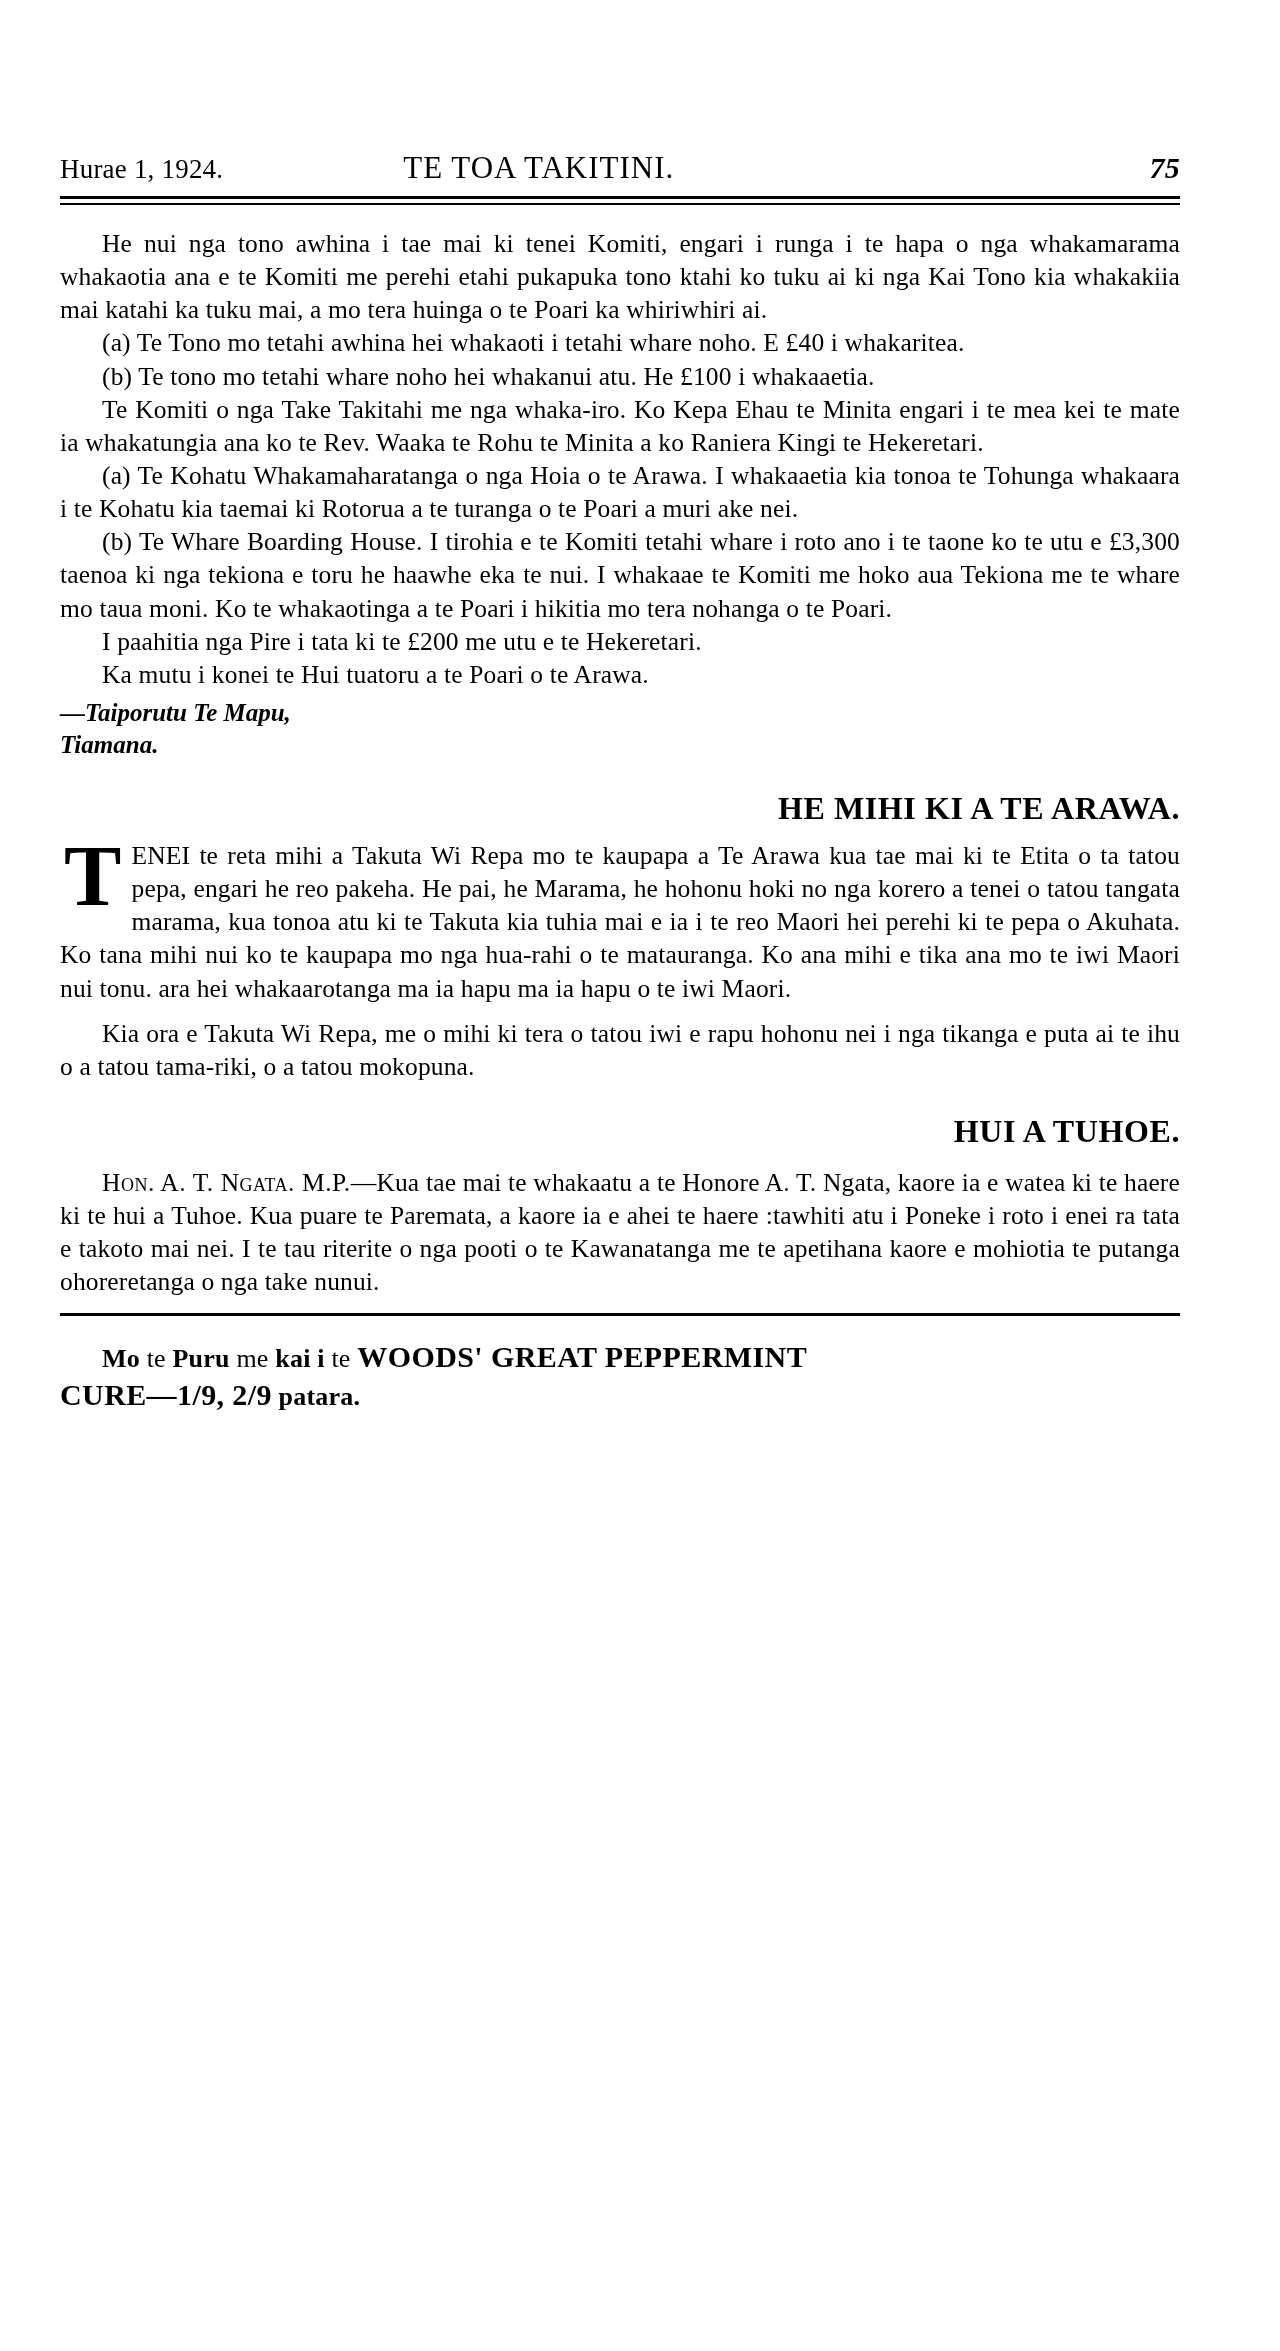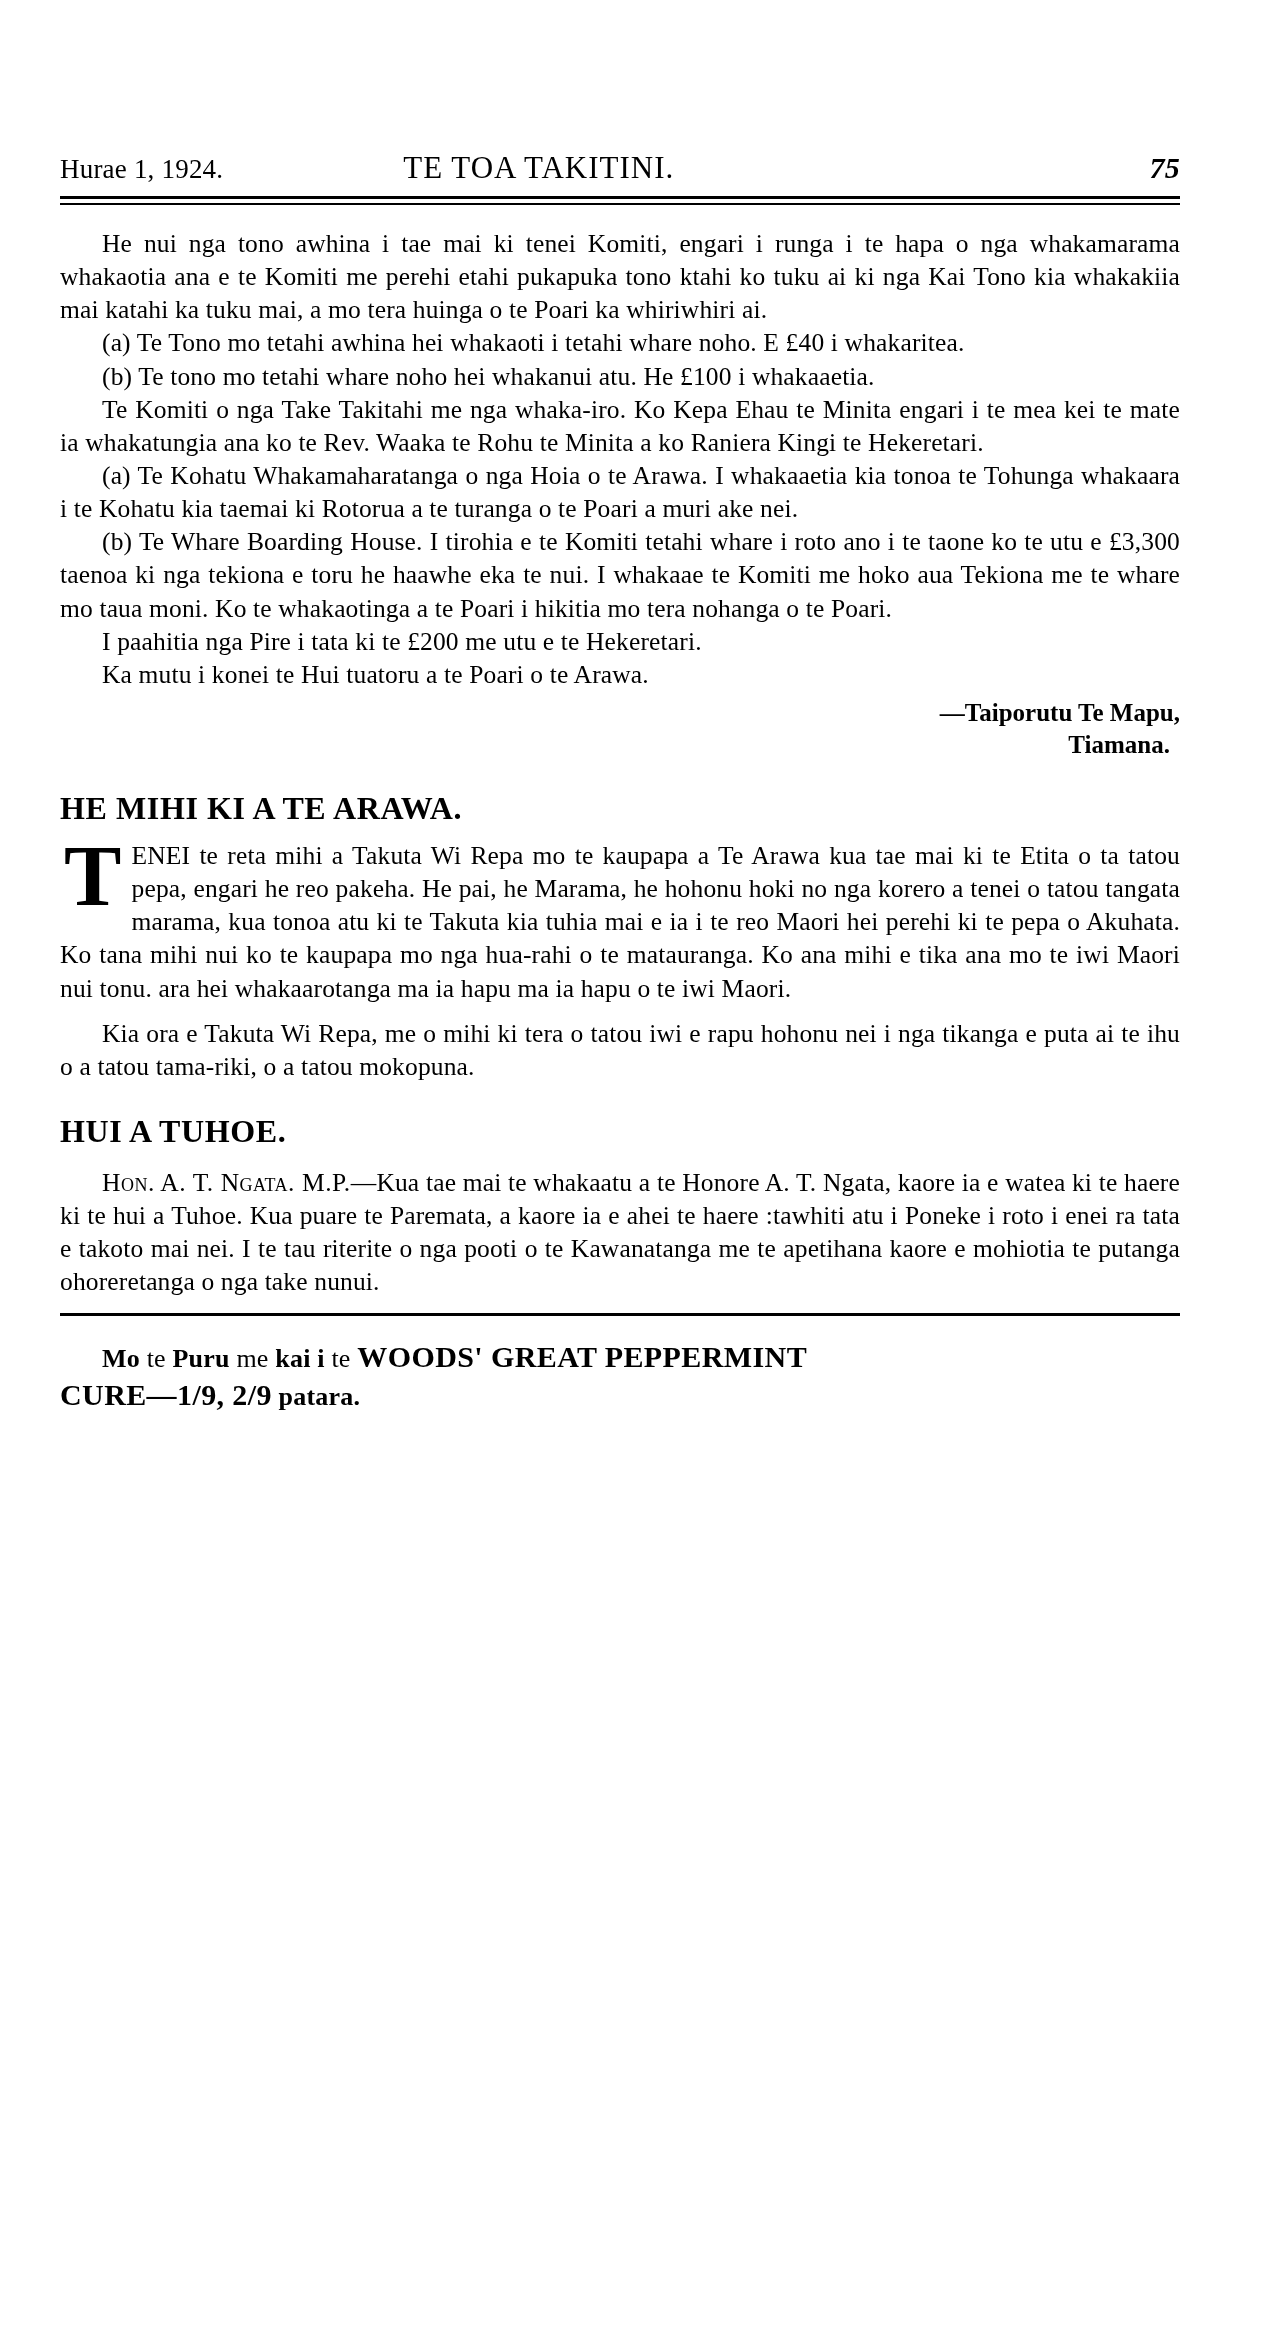--- a/index.html
+++ b/index.html
@@ -65,33 +65,33 @@
     text-justify: inter-word;
     letter-spacing: 0.15px;
     margin-top: 22px;
   }
   .body-text p {
     margin: 0;
     text-indent: 42px;
   }
   .signature {
     margin-top: 6px;
-    text-align: right;
+    font-style: italic;
     font-weight: bold;
     font-size: 25px;
     line-height: 1.3;
   }
   .signature .line2 {
     display: block;
     padding-right: 10px;
   }
 
   
   h2.section-heading {
-    text-align: left;
+    text-align: right;
     font-size: 32px;
     font-weight: bold;
     letter-spacing: 0.6px;
     margin: 28px 0 12px 0;
     font-family: "Liberation Serif", serif;
   }
   h2.section-heading.tight {
     margin-top: 30px;
     margin-bottom: 16px;
   }

